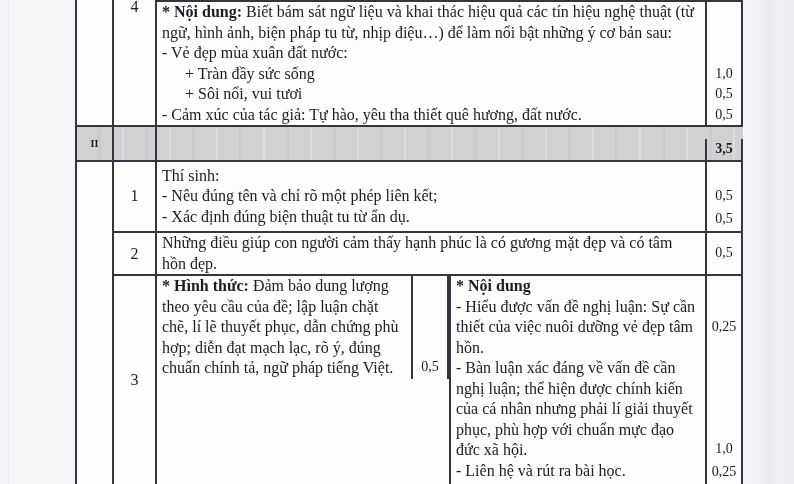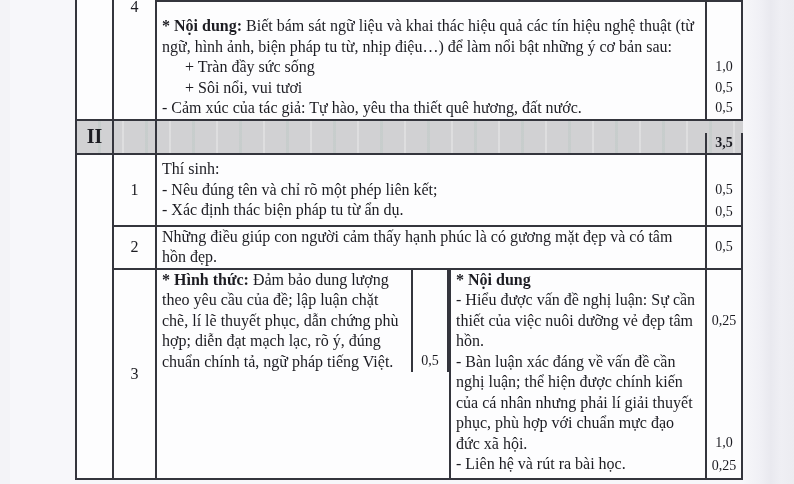--- a/index.html
+++ b/index.html
@@ -28,21 +28,21 @@
   .bb{border-bottom:2px solid var(--ln);}
   .bt{border-top:2px solid var(--ln);}
   .item{display:flex;align-items:stretch;}
   .itext{flex:1;min-width:0;padding:0 6px 0 5px;font-size:16px;line-height:20.5px;}
   .bseg{font-weight:bold;}
   .iscore{width:38px;flex:none;box-sizing:border-box;
     border-left:2px solid var(--ln);border-right:2px solid var(--ln);
     display:flex;align-items:center;justify-content:center;
     font-size:14px;line-height:20.5px;}
   .iscore.end{align-items:flex-end;padding-bottom:1px;}
-  .seclabel{font-weight:bold;font-size:20px;}
+  .seclabel{font-weight:bold;font-size:10px;}
   .csec{flex:1;min-width:0;}
   .boldscore{font-weight:bold;margin-top:12px;}
   .trow.shaded{
     background-color:#d1d1d3;
     background-image:repeating-linear-gradient(90deg,
       rgba(255,255,255,.28) 0 2px, rgba(0,0,0,0) 2px 23px,
       rgba(150,185,170,.16) 23px 26px, rgba(0,0,0,0) 26px 47px);
   }
   .trow.secrow .c, .trow.secrow .iscore{min-height:20px;}
   .trow.totalrow .cmerge, .trow.totalrow .iscore{min-height:25px;}
@@ -61,21 +61,27 @@
 
 <div id="pagecol">
   <div id="rubric">
       <div class="trow">
         <div class="c c1 bb"></div>
         <div class="c c2 bb vtop">
           <div class="num">4</div>
         </div>
         <div class="cbody bb bt">
           <div class="item">
-            <div class="itext" style="padding-top: 14px;"><span class="bseg">* Nội dung: </span><span>Biết bám sát ngữ liệu và khai thác hiệu quả các tín hiệu nghệ thuật (từ ngữ, hình ảnh, biện pháp tu từ, nhịp điệu…) để làm nổi bật những ý cơ bản sau:</span></div>
+            <div class="itext" style="padding-top: 0;"><span class="bseg">* Nội dung: </span><span>Biết bám sát ngữ liệu và khai thác hiệu quả các tín hiệu nghệ thuật (từ ngữ, hình ảnh, biện pháp tu từ, nhịp điệu…) để làm nổi bật những ý cơ bản sau:</span></div>
+            <div class="iscore">
+              <div></div>
+            </div>
+          </div>
+          <div class="item">
+            <div class="itext"><span>- Vẻ đẹp mùa xuân đất nước:</span></div>
             <div class="iscore">
               <div></div>
             </div>
           </div>
           <div class="item">
             <div class="itext" style="padding-left: 28px;"><span>+ Tràn đầy sức sống</span></div>
             <div class="iscore">
               <div>1,0</div>
             </div>
           </div>
@@ -115,21 +121,21 @@
               <div></div>
             </div>
           </div>
           <div class="item">
             <div class="itext"><span>- Nêu đúng tên và chỉ rõ một phép liên kết;</span></div>
             <div class="iscore">
               <div>0,5</div>
             </div>
           </div>
           <div class="item">
-            <div class="itext" style="padding-bottom: 4px;"><span>- Xác định thác biện pháp tu từ ẩn dụ.</span></div>
+            <div class="itext" style="padding-bottom: 4px;"><span>- Xác định đúng biện thuật tu từ ẩn dụ.</span></div>
             <div class="iscore">
               <div>0,5</div>
             </div>
           </div>
         </div>
       </div>
       <div class="trow">
         <div class="c c1"></div>
         <div class="c c2 bb">
           <div class="num">2</div>

